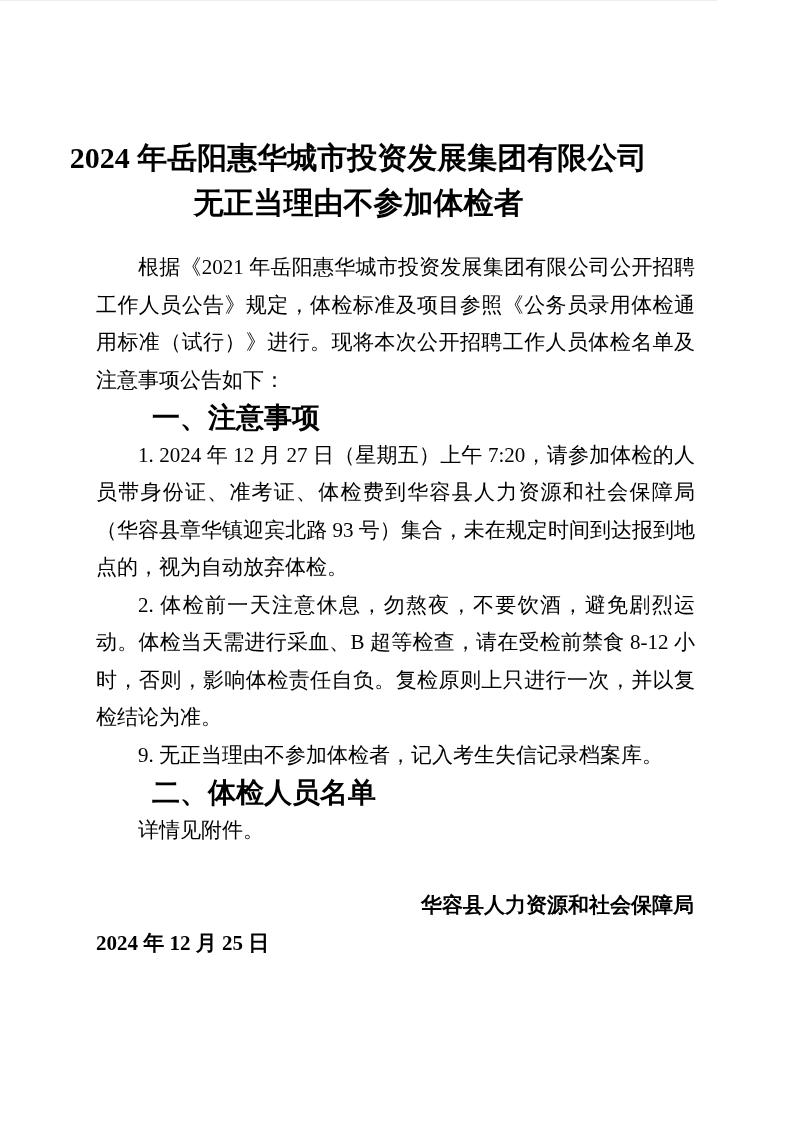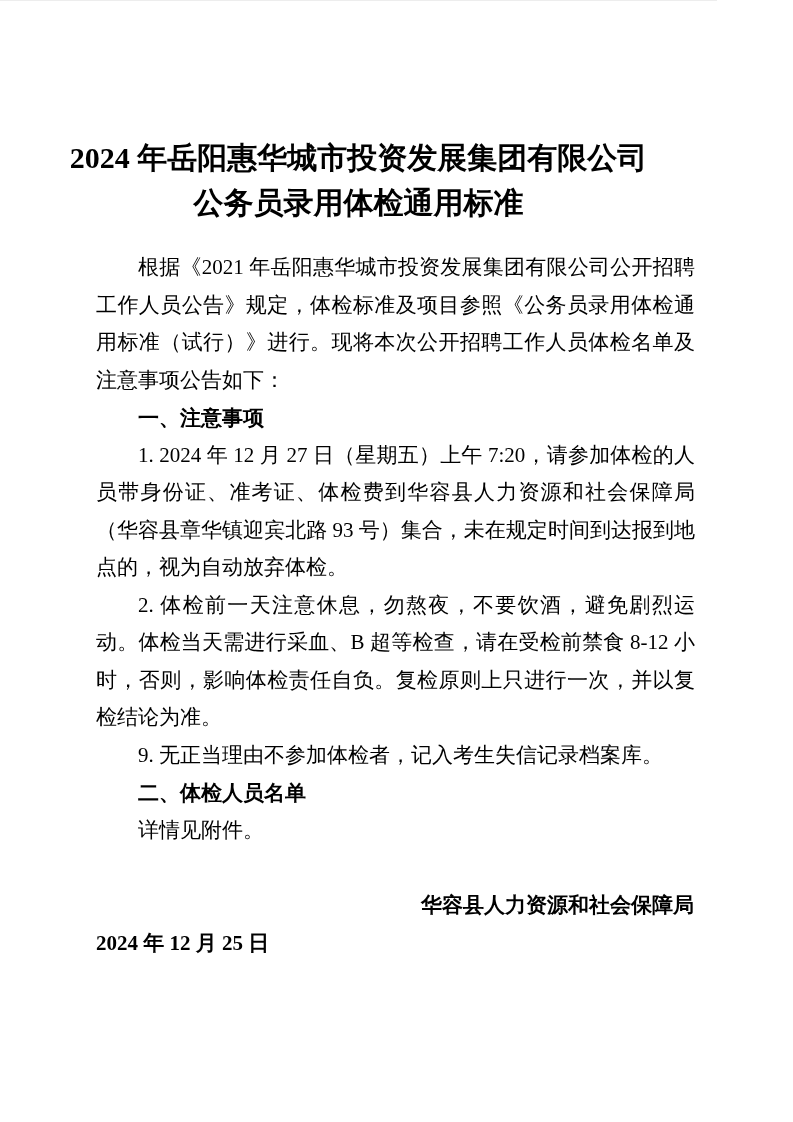--- a/index.html
+++ b/index.html
@@ -38,21 +38,21 @@
     padding: 0;
     font-size: 21px;
     line-height: 37.5px;
     text-align: justify;
     text-indent: 2em;
     font-family: "Liberation Serif", serif;
   }
   .sec-heading {
     margin: 0;
     padding: 0;
-    font-size: 21px;
+    font-size: 28px;
     line-height: 37.5px;
     font-weight: bold;
     text-indent: 2em;
     font-family: "Liberation Sans", sans-serif;
   }
   .signature {
     margin-top: 38px;
     font-size: 21px;
     line-height: 37.5px;
     font-weight: bold;
@@ -68,21 +68,21 @@
     padding-right: 60px;
   }
 </style>
 </head>
 <body>
 
 <div class="page">
 
   <h1 class="doc-title">
     <span class="title-line">2024 年岳阳惠华城市投资发展集团有限公司</span>
-    <span class="title-line">公务员录用体检通用标准</span>
+    <span class="title-line">无正当理由不参加体检者</span>
   </h1>
 
   <div class="content">
 
     <p class="para">根据《2021 年岳阳惠华城市投资发展集团有限公司公开招聘工作人员公告》规定，体检标准及项目参照《公务员录用体检通用标准（试行）》进行。现将本次公开招聘工作人员体检名单及注意事项公告如下：</p>
 
     <h2 class="sec-heading">一、注意事项</h2>
 
     <p class="para">1. 2024 年 12 月 27 日（星期五）上午 7:20，请参加体检的人员带身份证、准考证、体检费到华容县人力资源和社会保障局（华容县章华镇迎宾北路 93 号）集合，未在规定时间到达报到地点的，视为自动放弃体检。</p>
 

